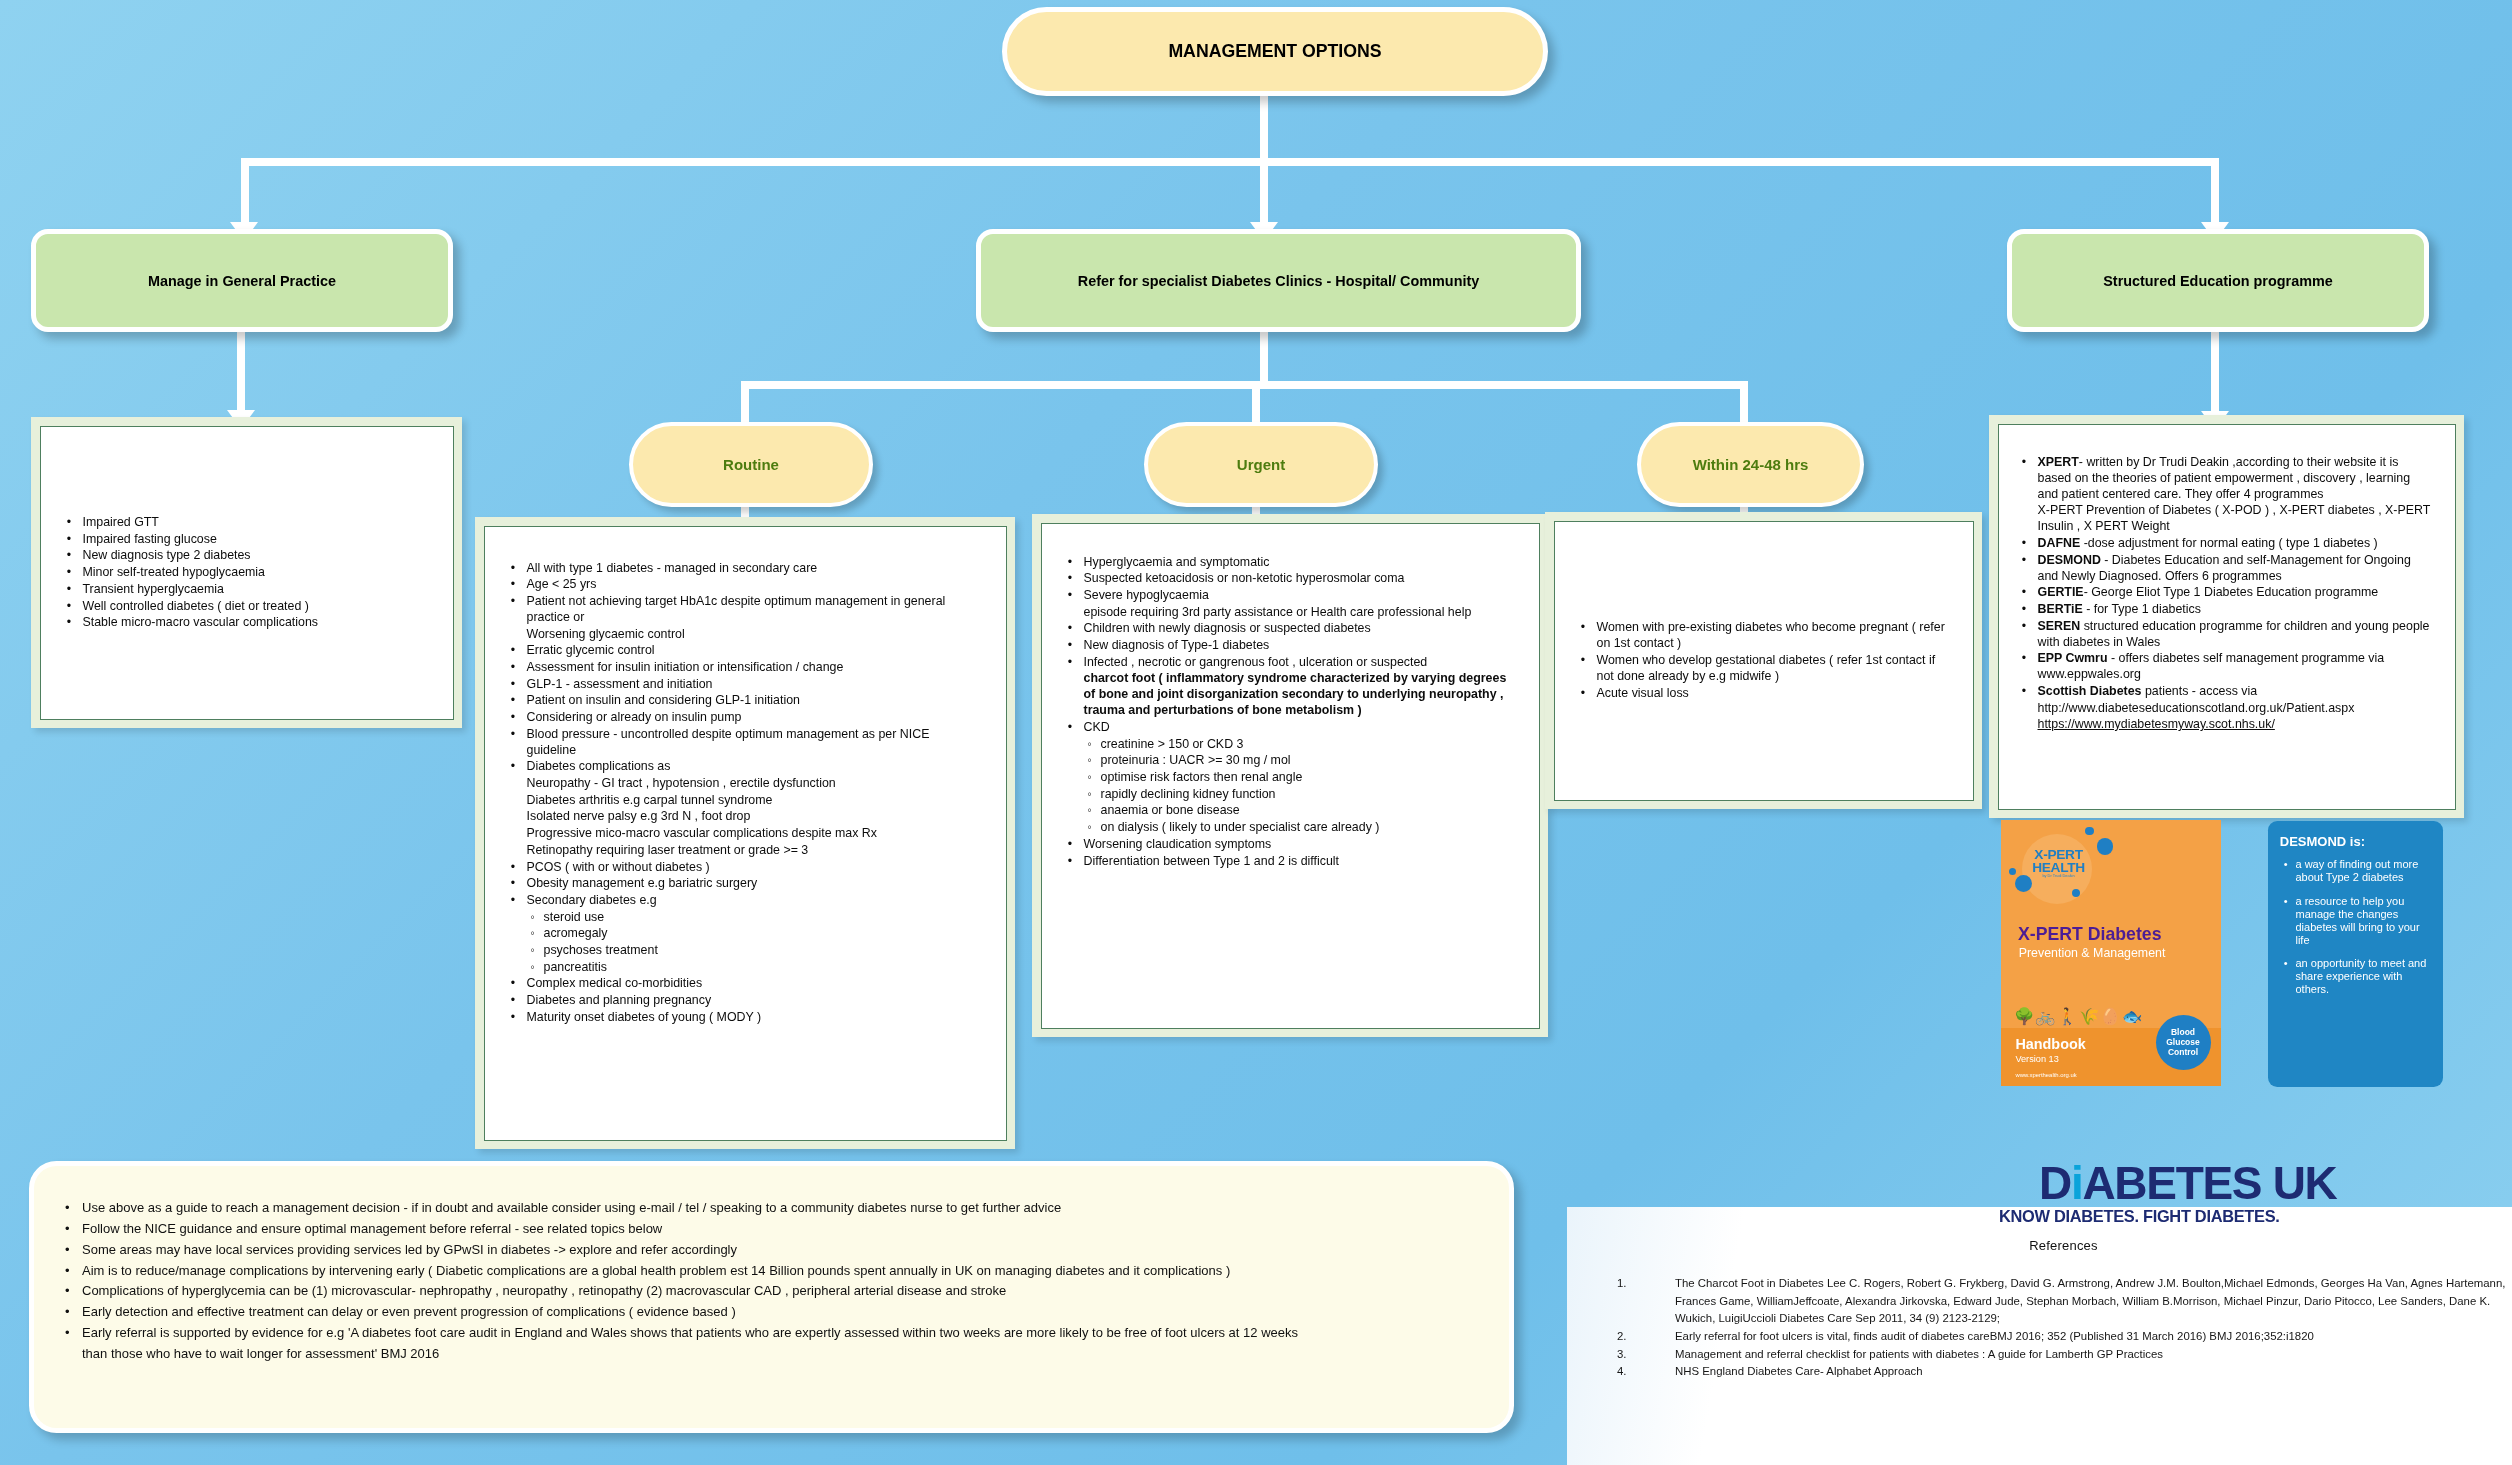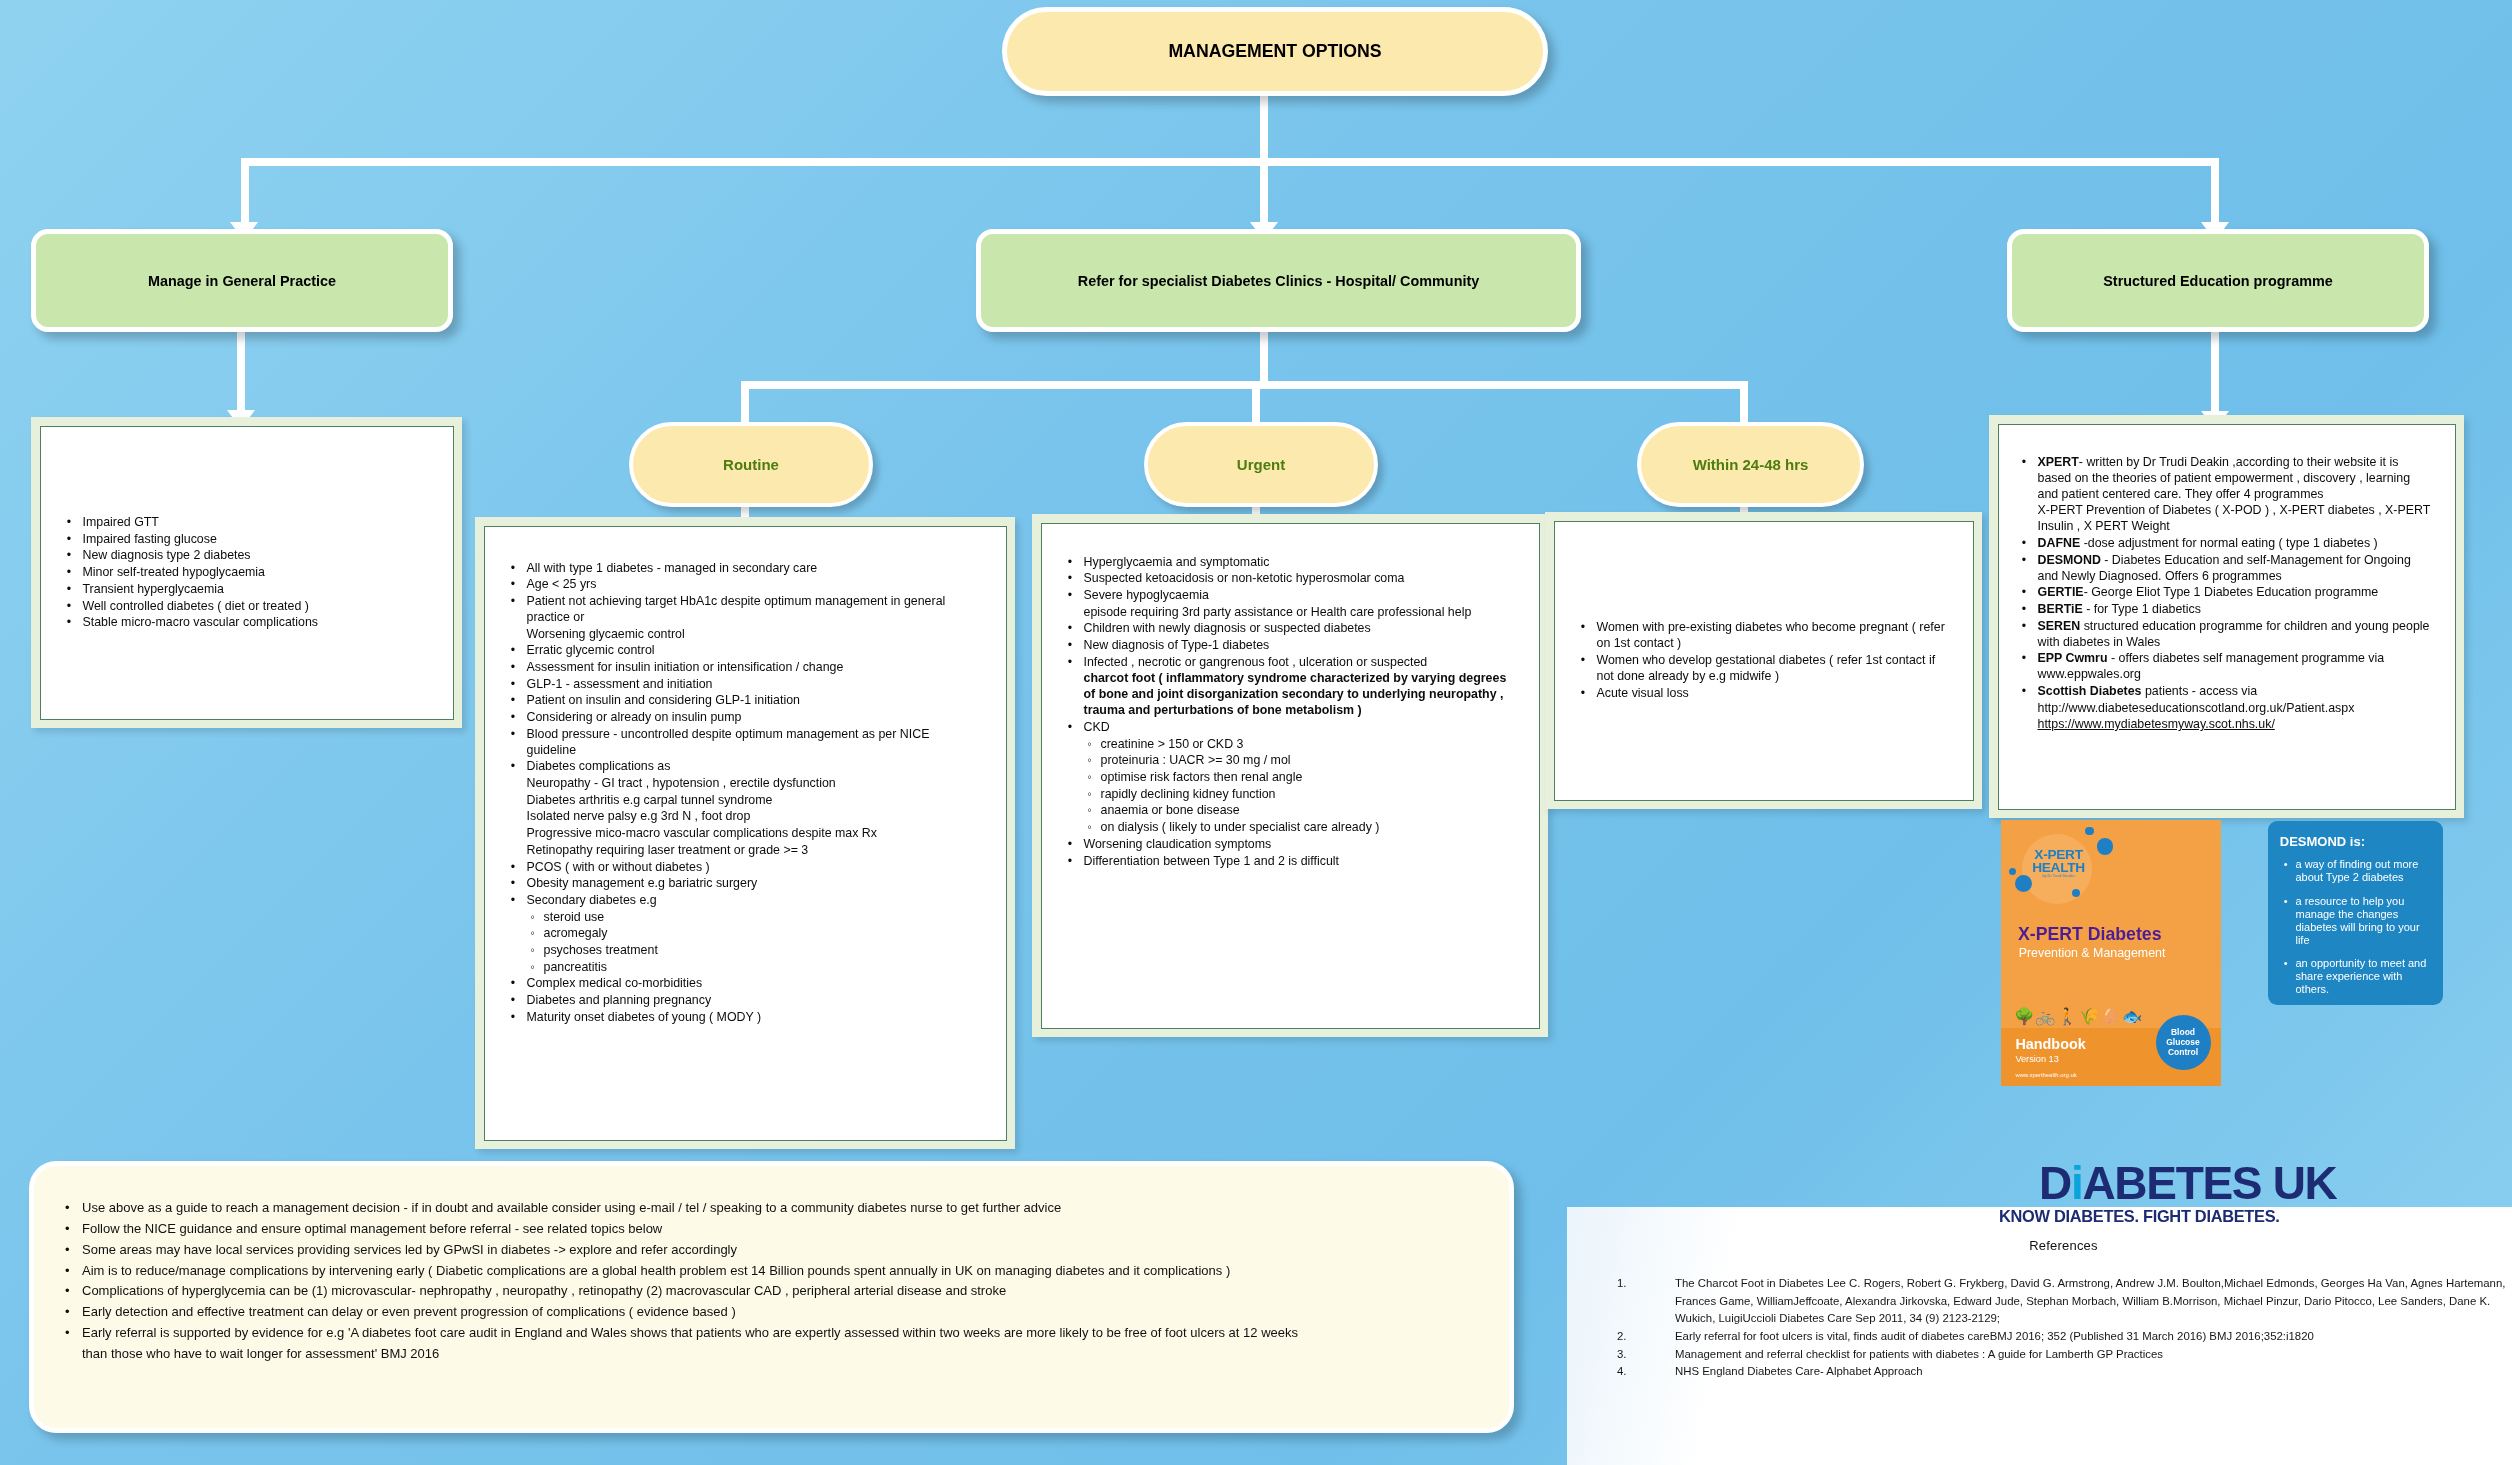--- a/index.html
+++ b/index.html
@@ -166,21 +166,21 @@
     display:flex;align-items:center;justify-content:center;text-align:center;
   }
   .xpert .hb{
     position:absolute;left:14.4px;bottom:34px;color:#fff;font-size:14.4px;font-weight:bold;
   }
   .xpert .hbv{position:absolute;left:14.4px;bottom:21.6px;color:#fff;font-size:9.2px;}
   .xpert .hbu{position:absolute;left:14.4px;bottom:7.9px;color:#fff;font-size:5.9px;}
 
   
   .desmond{
-    position:absolute;left:2268px;top:821px;width:175px;height:184px;
+    position:absolute;left:2268px;top:821px;width:175px;height:266px;
     background:#1f86c4;border-radius:9.2px;box-sizing:border-box;padding:13px 11.8px 6.5px 11.8px;
   }
   .desmond .dt{color:#ffffff;font-weight:bold;font-size:13px;margin-bottom:9.2px;}
   .desmond ul{margin:0;padding:0 0 0 15.7px;list-style:none;}
   .desmond ul li{
     position:relative;color:#ffffff;font-size:11px;line-height:1.18;margin-bottom:10.5px;
   }
   .desmond ul li::before{content:"\2022";position:absolute;left:-11.8px;top:0;}
 
   

